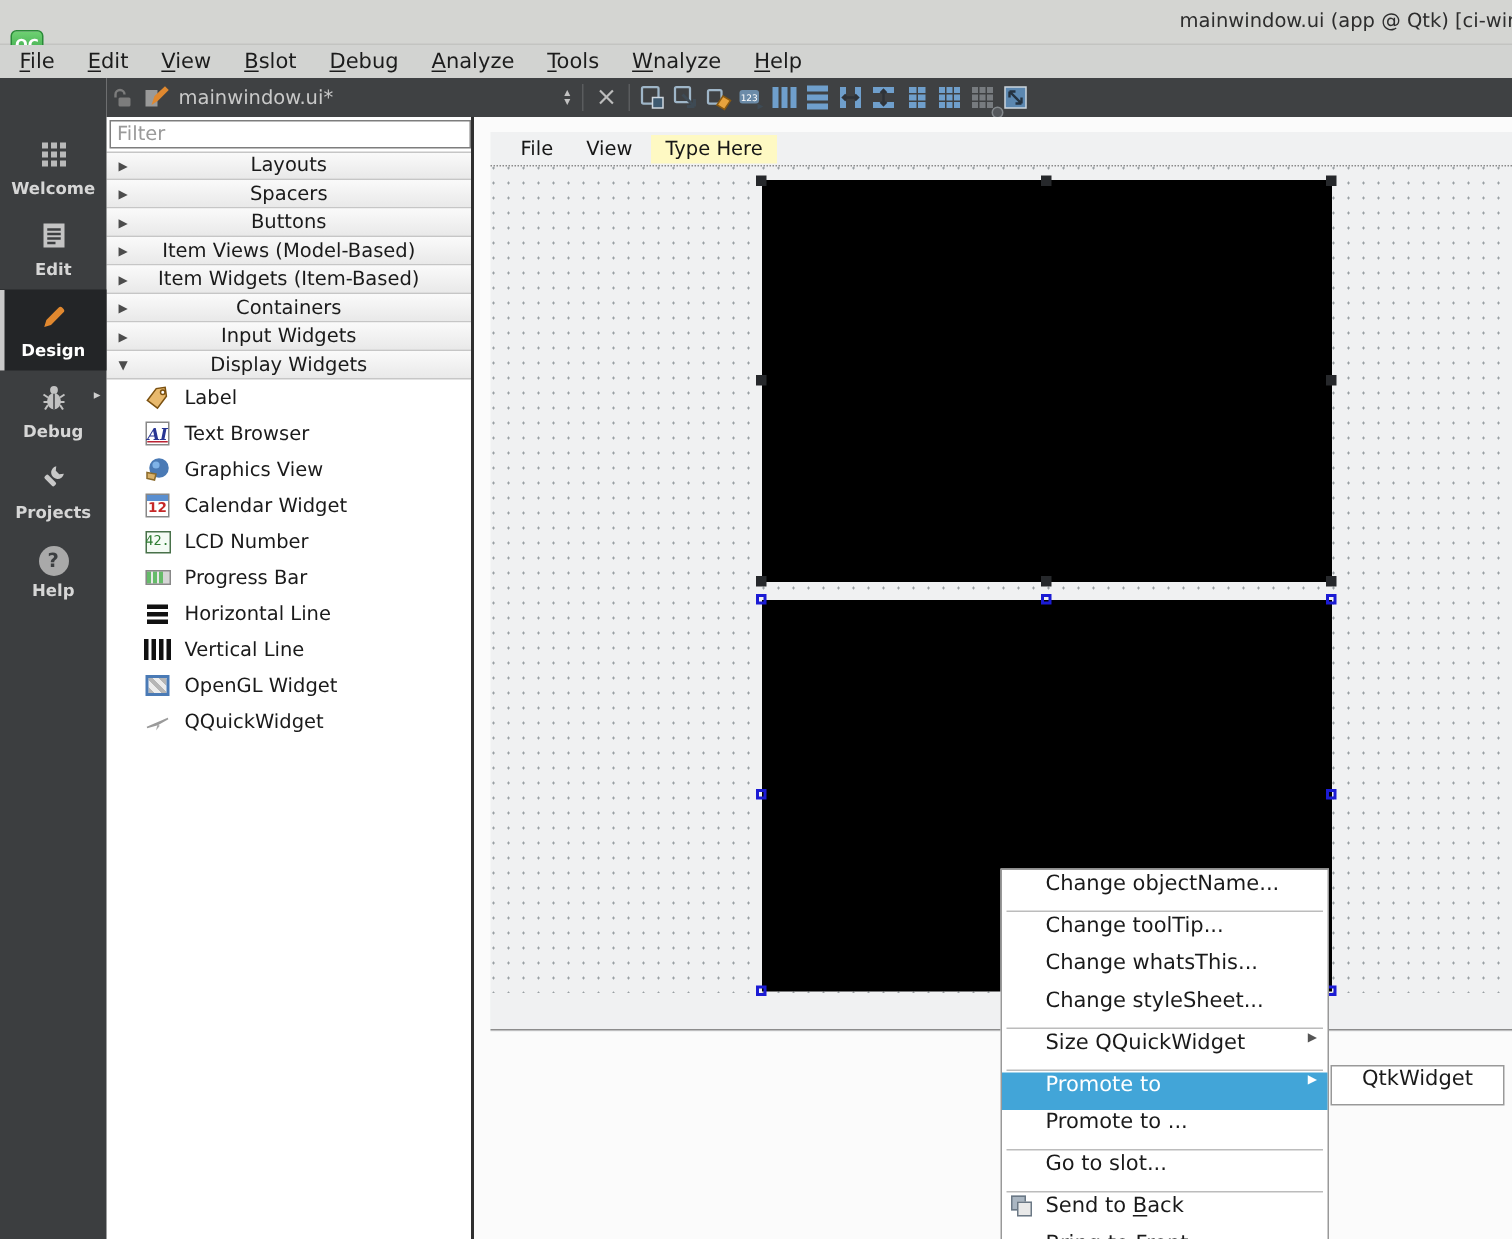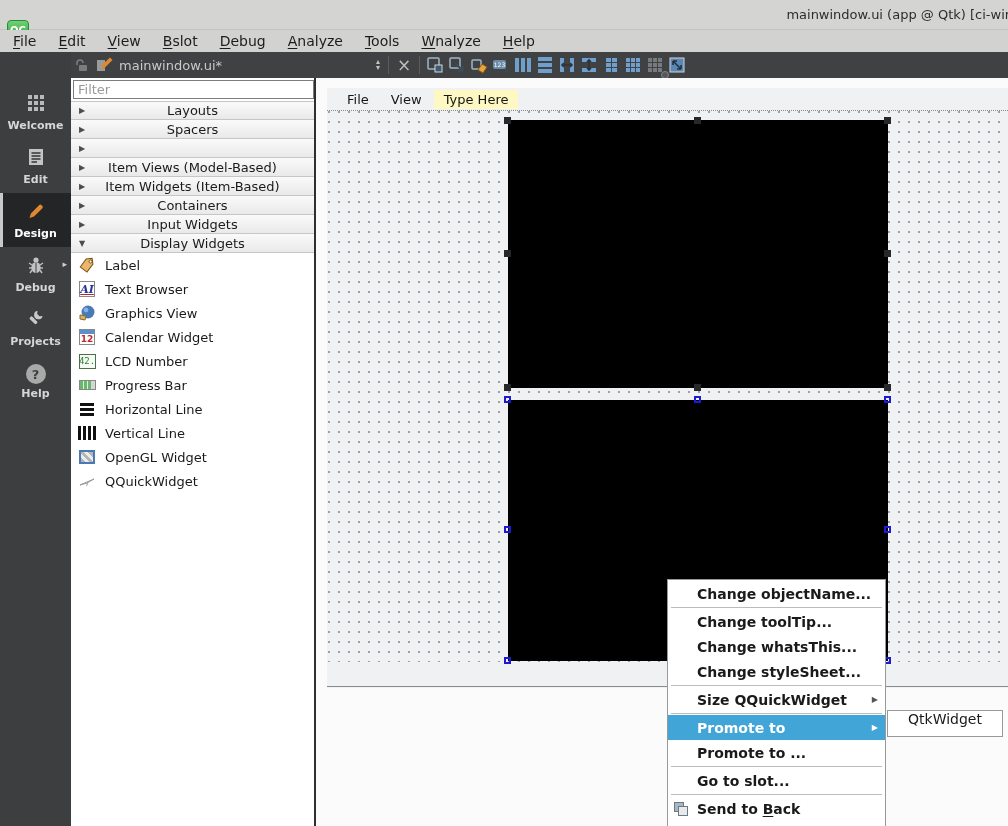--- a/index.html
+++ b/index.html
@@ -56,21 +56,21 @@
     border:1px solid #7d7d7d; font-size:13px; padding:0 4px; color:#333; background:#fff;
     font-family:inherit; }
   .filter-input::placeholder { color:#9a9a9a; }
   .cat-row { height:19px; display:flex; align-items:center; position:relative;
     background:linear-gradient(#fafafa,#e9e9e9); border-bottom:1px solid #c6c6c6;
     font-size:13px; color:#1a1a1a; }
   .cat-row:first-of-type { border-top:1px solid #c6c6c6; }
   .cat-arrow { position:absolute; left:8px; font-size:8px; color:#4c4c4c; }
   .cat-label { flex:1; text-align:center; }
   .wi-row { height:24px; display:flex; align-items:center; gap:9px; padding-left:7px;
-    font-size:13px; color:#1a1a1a; }
+    font-size:13px; color:#1a1a1a;margin-left:18px; }
   .wi-icon { width:18px; height:18px; display:flex; align-items:center; justify-content:center;
     flex:none; }
   .icon-box { width:16px; height:16px; background:#fff; border:1px solid #888;
     display:flex; align-items:center; justify-content:center; }
   .ai-glyph { font-family:"DejaVu Serif","Liberation Serif",serif; font-style:italic;
     font-size:11px; font-weight:bold; color:#283593; text-decoration:underline;
     text-decoration-color:#b23; }
   .cal-box { width:16px; height:16px; background:#fff; border:1px solid #888; position:relative; }
   .cal-top { position:absolute; top:0; left:0; right:0; height:4px; background:#5a8fd0; }
   .cal-num { position:absolute; top:4px; left:0; right:0; text-align:center; font-size:9px;
@@ -101,22 +101,22 @@
   .form-statusbar { height:25px; background:#f0f1f2; border-bottom:1px solid #8c8c8c; }
 
   .black-widget { position:absolute; background:#000; z-index:5; }
   .handle { position:absolute; width:7px; height:7px; z-index:10; }
   .h-dark { background:#26282b; }
   .h-blue { border:2px solid #1b1bd4; background:transparent; }
 
   
   .context-menu { position:absolute; left:667px; top:579px; width:219px; background:#fff;
     border:1px solid #999; z-index:50; padding-top:1px; }
-  .cm-row { height:25px; display:flex; align-items:center; padding-left:29px; font-size:14px;
-    color:#1a1a1a; position:relative;font-weight:bold; }
+  .cm-row { height:25px; display:flex; padding-left:29px; font-size:14px;
+    color:#1a1a1a; position:relative; }
   .cm-row.with-icon { padding-left:5px; gap:8px; }
   .cm-row.hl { background:#42a5d8; color:#fff; }
   .cm-arrow { position:absolute; right:7px; font-size:8px; color:#555; }
   .cm-row.hl .cm-arrow { color:#fff; }
   .cm-sep { border-top:1px solid #bcbcbc; margin:1px 3px; height:0; }
   .cm-u { text-decoration:underline; text-underline-offset:2px; }
   .stack-icon { width:16px; height:16px; position:relative; flex:none; }
   .stack-icon .r1 { position:absolute; left:1px; top:1px; width:10px; height:10px;
     background:#aab6c2; border:1px solid #6b7885; }
   .stack-icon .r2 { position:absolute; left:5px; top:5px; width:10px; height:10px;
@@ -337,20 +337,21 @@
   <div class="cat-row">
       <span class="cat-arrow">▶</span>
       <span class="cat-label">Layouts</span>
     </div>
   <div class="cat-row">
       <span class="cat-arrow">▶</span>
       <span class="cat-label">Spacers</span>
     </div>
   <div class="cat-row">
       <span class="cat-arrow">▶</span>
+      <span class="cat-label">Buttons</span>
     </div>
   <div class="cat-row">
       <span class="cat-arrow">▶</span>
       <span class="cat-label">Item Views (Model-Based)</span>
     </div>
   <div class="cat-row">
       <span class="cat-arrow">▶</span>
       <span class="cat-label">Item Widgets (Item-Based)</span>
     </div>
   <div class="cat-row">

